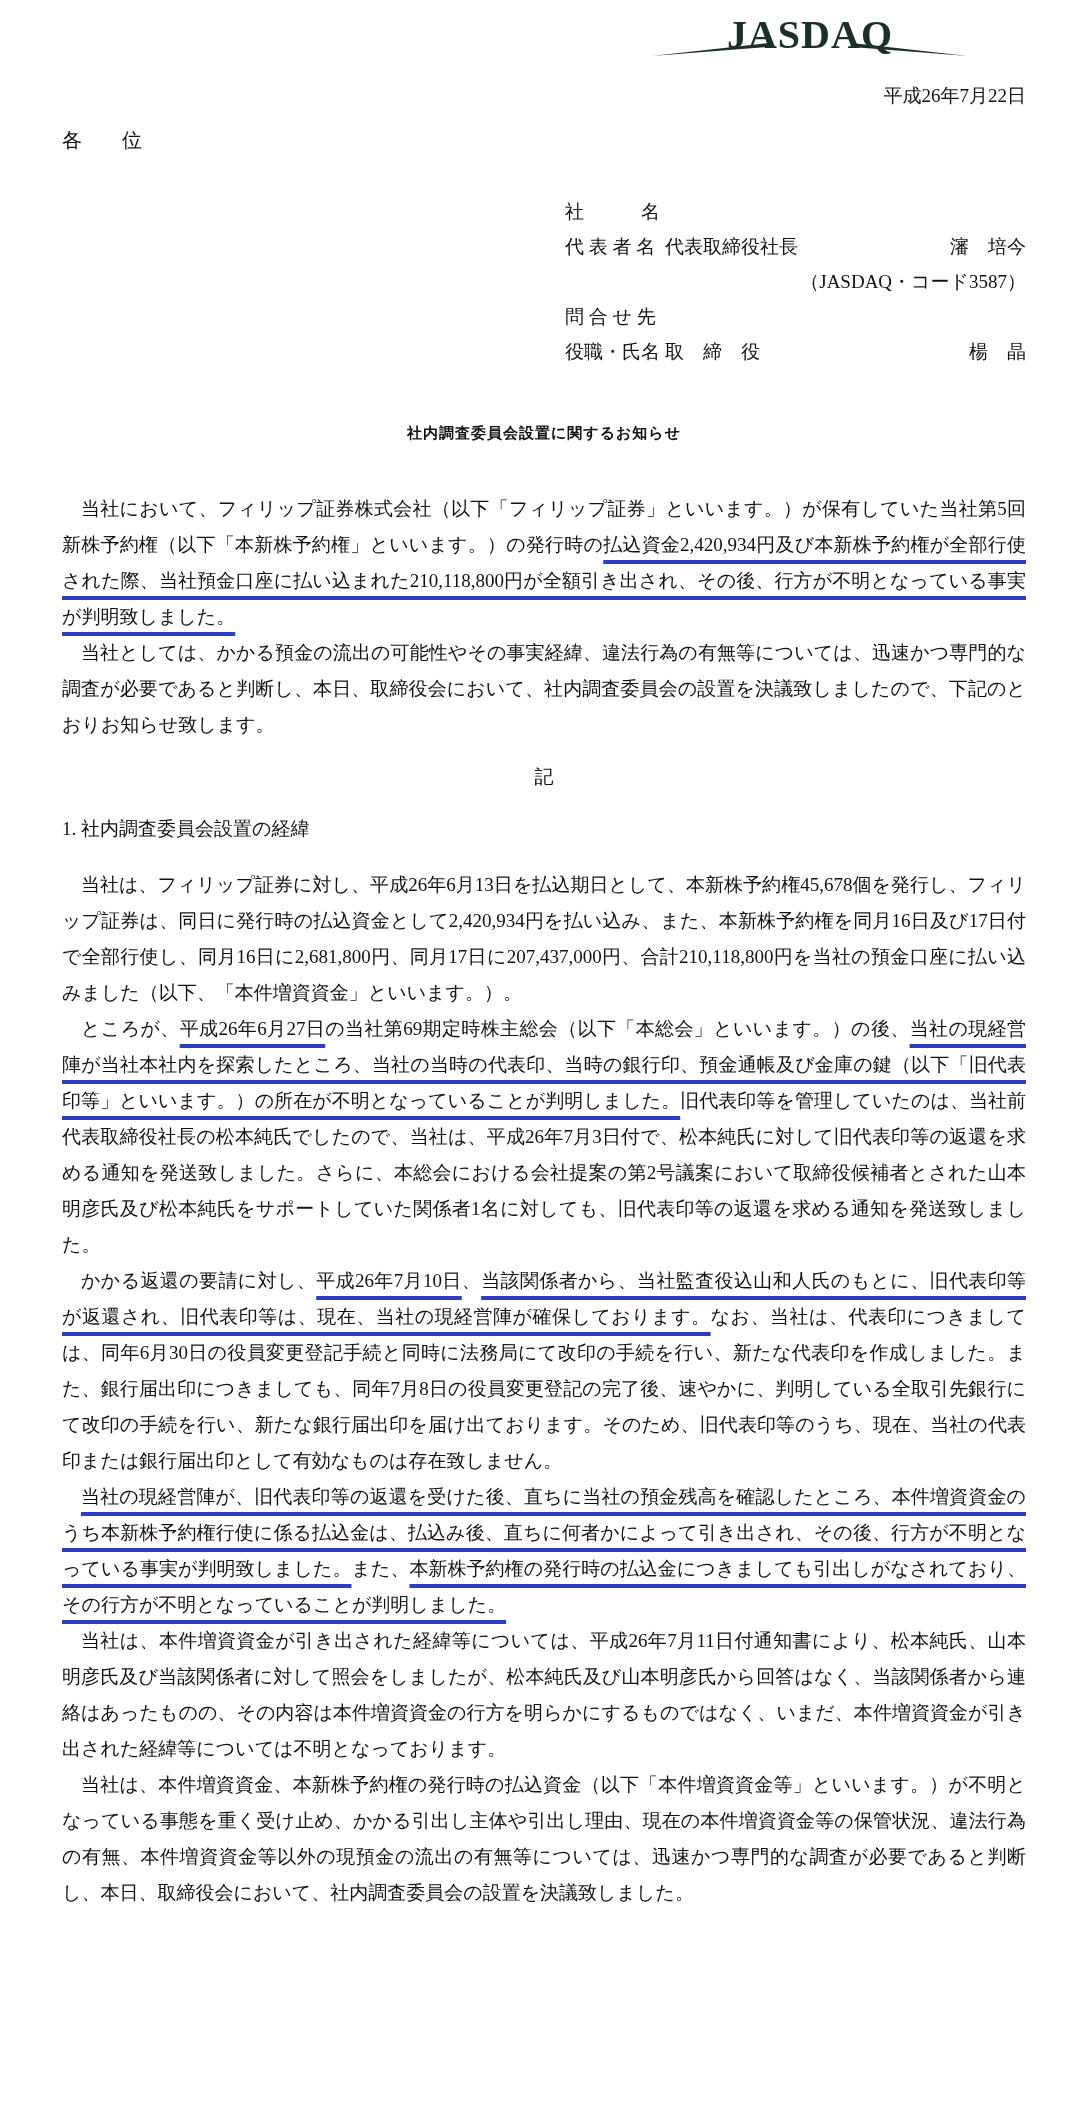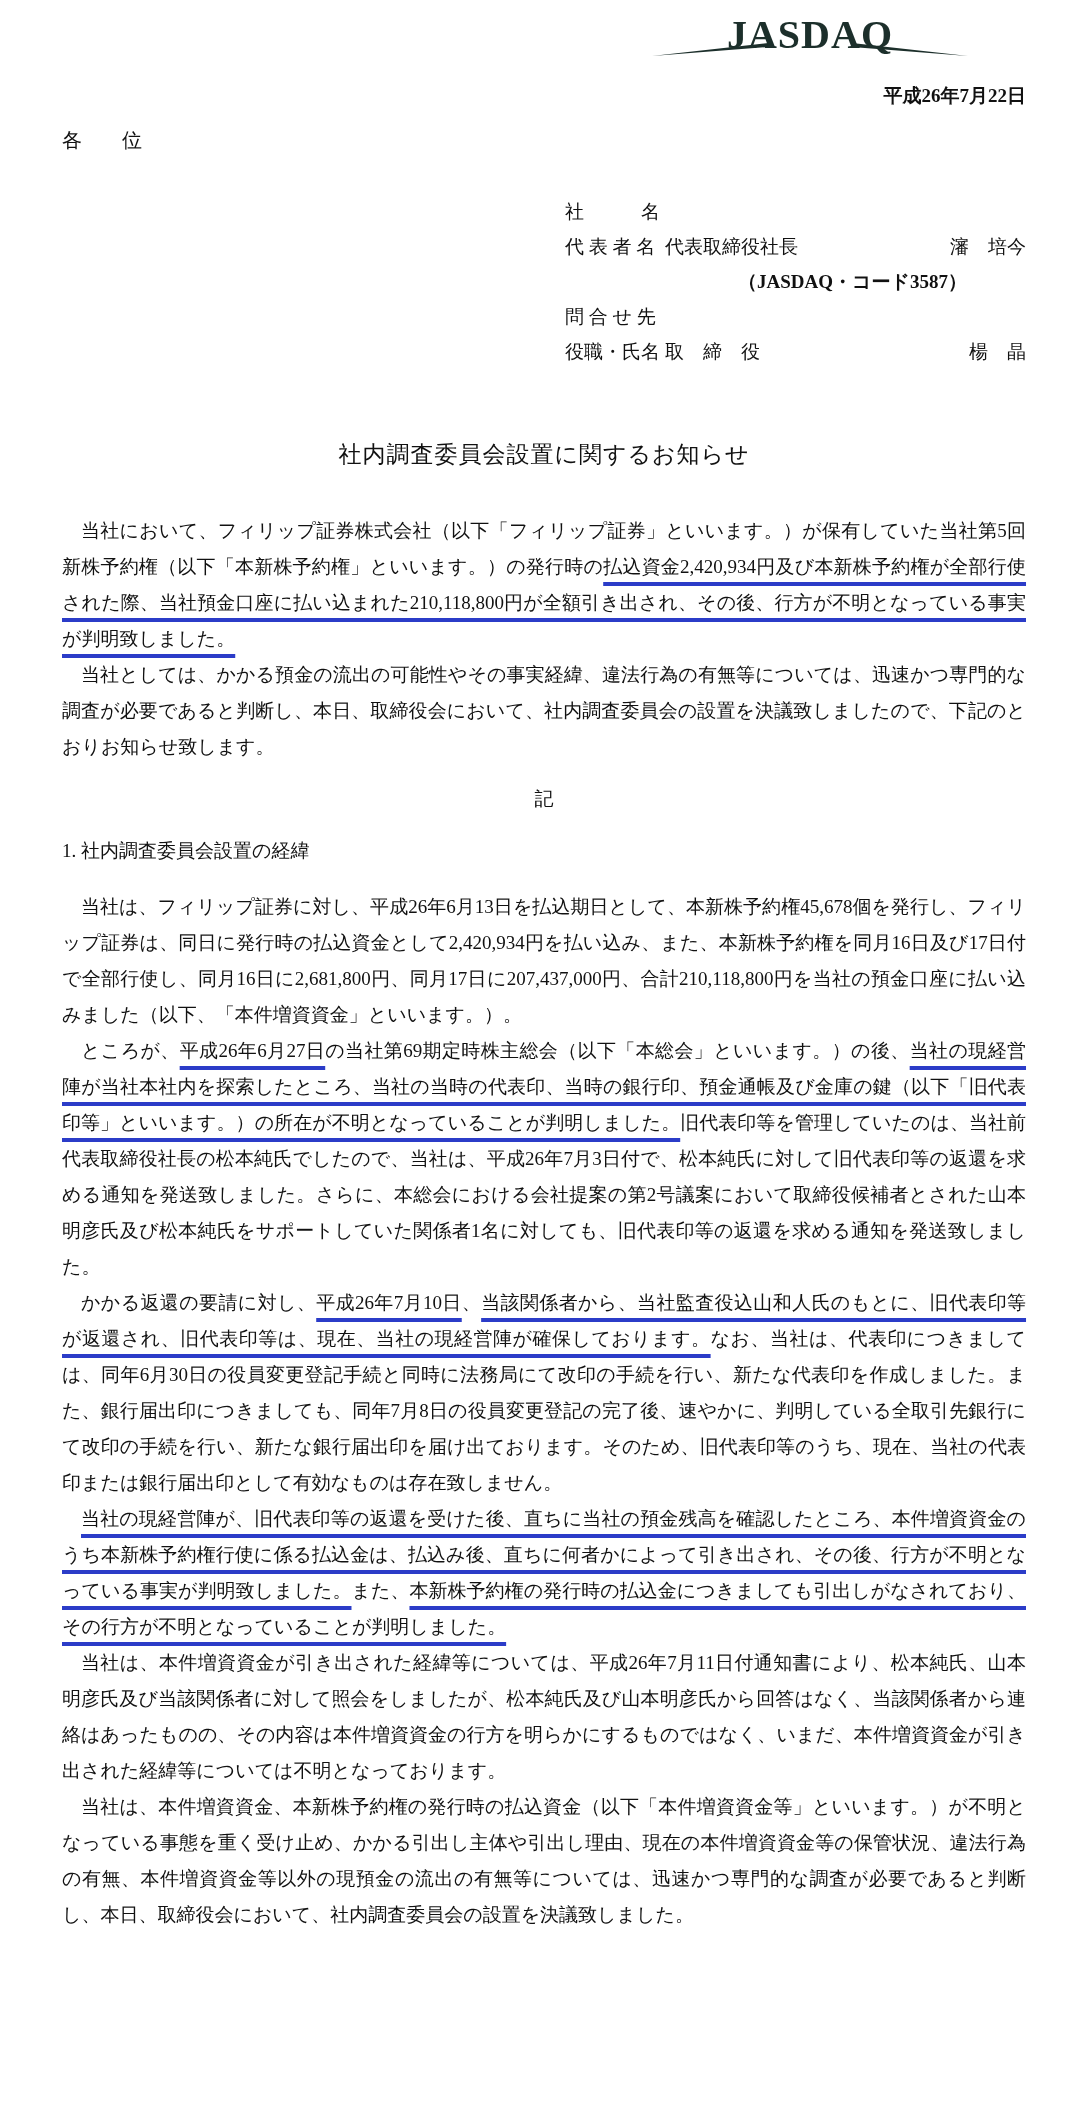--- a/index.html
+++ b/index.html
@@ -13,34 +13,34 @@
     font-size: 19px;
     line-height: 36px;
   }
   .logo-wrap {
     width: 320px;
     height: 52px;
     margin-left: 588px;
     margin-top: 2px;
     position: relative;
   }
-  .date-line   { text-align: right; margin-top: 16px; font-weight: bold; }
+  .date-line   { text-align: right; margin-top: 16px; }
   .addressee   { margin-top: 8px; font-size: 20px; letter-spacing: 10px; }
 
   .company-block { margin-left: 503px; margin-top: 36px; }
   .company-row   { display: flex; line-height: 35px; }
   .company-row .lbl  { width: 100px; flex: 0 0 100px; white-space: pre; }
   .company-row .vals { flex: 1; display: flex; justify-content: space-between; white-space: pre; }
-  .company-row.indent-only .vals { justify-content: center; font-weight: bold; }
+  .company-row.indent-only .vals { justify-content: flex-end; }
 
   .doc-title {
-    margin-top: 68px;
+    margin-top: 46px;
     text-align: center;
-    font-weight: normal;
-    font-size: 23px;
+    font-weight: bold;
+    font-size: 15px;
     letter-spacing: 1px;
   }
 
   .body-text { margin-top: 40px; text-align: justify; }
   .body-text p { margin: 0; text-indent: 1em; }
 
   .ki-mark { text-align: center; margin: 16px 0 14px 0; }
   .section-heading { margin: 16px 0 20px 0; }
 
   .u {

